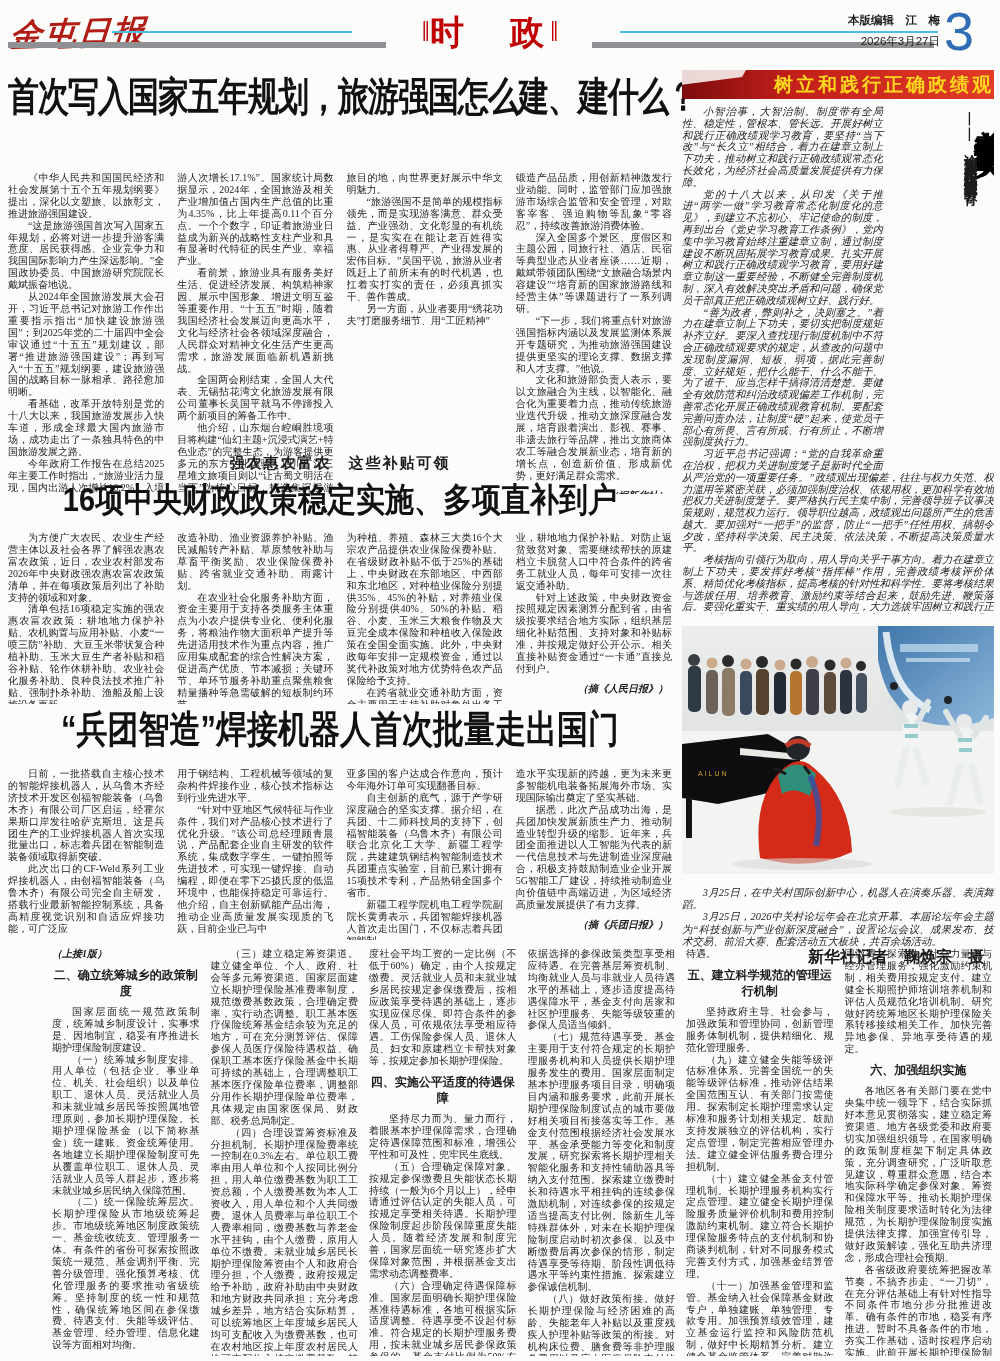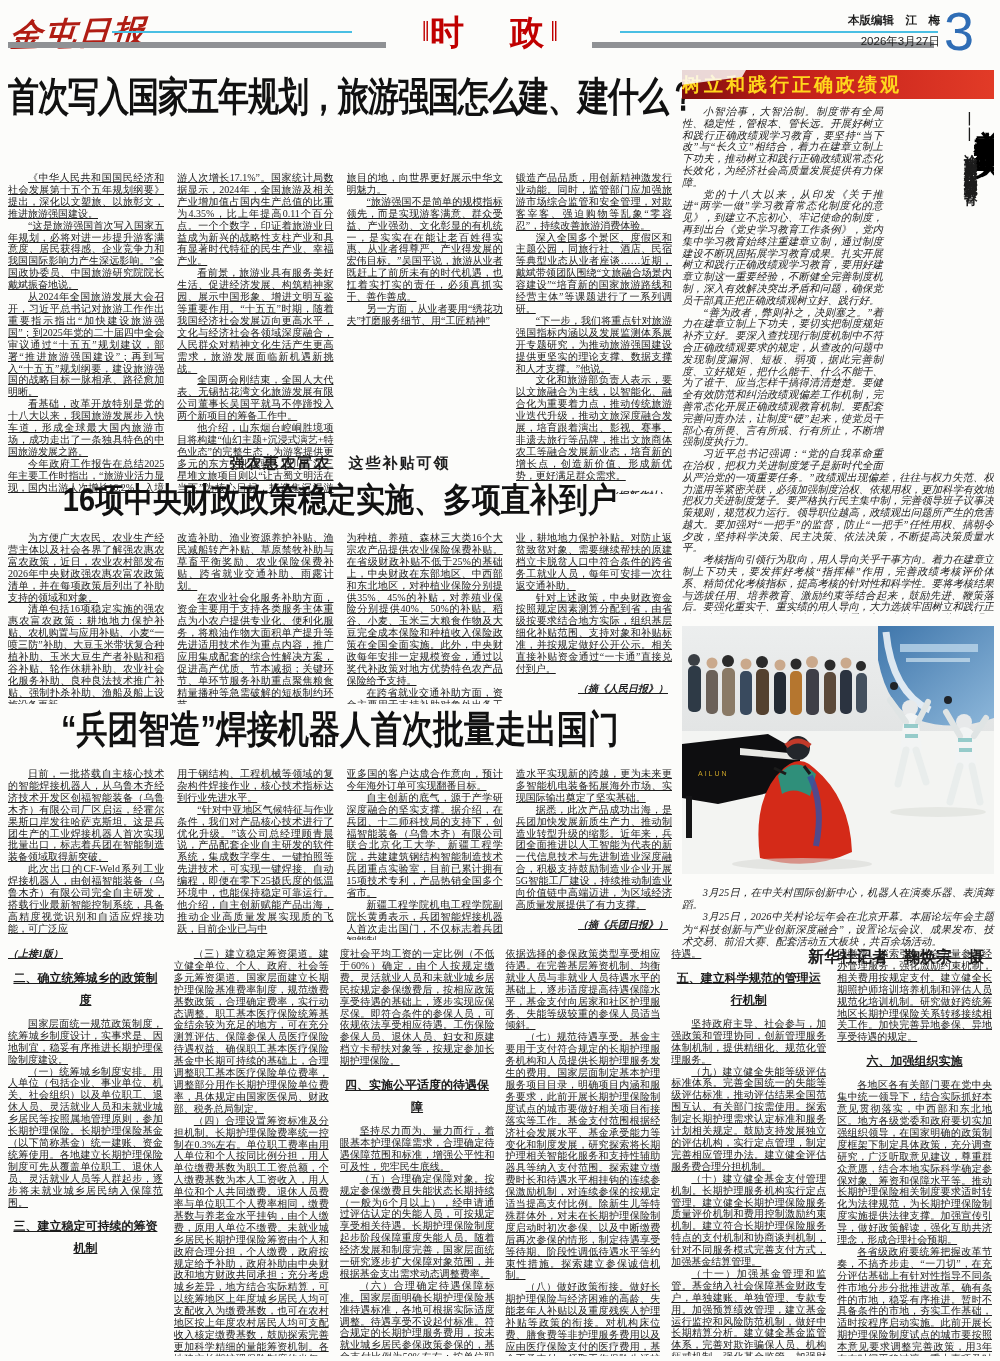--- a/index.html
+++ b/index.html
@@ -22,49 +22,49 @@
     color:#c00000; font-size:34px; font-weight:900; letter-spacing:6px;
     font-family:"Liberation Serif", serif;
   }
   .section-title .bars { font-size:30px; font-weight:400; letter-spacing:0; vertical-align:3px; }
   .edit-box { position:absolute; left:828px; top:13px; width:112px; text-align:right;
     font-family:"Liberation Sans", sans-serif; font-size:11.5px; font-weight:bold; }
   .edit-box .date { display:block; font-weight:normal; margin-top:6px; font-size:11.5px; }
   .page-no { position:absolute; left:944px; top:2px; font-size:54px; line-height:58px;
     color:#2f6db5; font-family:"Liberation Sans", sans-serif; font-weight:400; }
   
-  .cols { display:grid; gap:13px; overflow:hidden;text-decoration:underline; }
+  .cols { display:grid; gap:13px; overflow:hidden; }
   .cols-4 { grid-template-columns:repeat(4,1fr); }
   .cols-6 { grid-template-columns:repeat(6,1fr); }
   .col { overflow:hidden; font-size:10px; line-height:11.9px; text-align:justify; }
   .para { text-indent:2em; text-align:justify; }
   .cont { text-indent:0; }
   .blk-n { font-weight:bold; font-style:italic; }
   .blk-h { font-family:"Liberation Sans", sans-serif; font-weight:bold; text-align:center;
-           font-size:12px; line-height:22px; margin:7px 0; text-indent:0; }
+           font-size:12px; line-height:16px; margin:7px 0; text-indent:0; }
   .blk-b { text-align:right; font-weight:bold; font-style:italic; padding-right:4px; margin-top:8px; }
   
   .headline { font-family:"Liberation Sans", sans-serif; color:#111; }
   #art1 { position:absolute; left:8px; top:70px; width:664px; height:385px; }
   #art1 .headline { font-size:31px; font-weight:900; letter-spacing:-1px;
      transform:scaleY(1.28); transform-origin:top left; white-space:nowrap; }
   #art1 .cols { margin-top:60px; height:322px; }
   #art2 { position:absolute; left:8px; top:454px; width:664px; height:249px; }
   .kicker { text-align:center; font-family:"Liberation Sans", sans-serif;
     font-weight:bold; font-size:15px; letter-spacing:2px; }
   #art2 .headline { text-align:center; font-size:29px; font-weight:700; margin-top:5px;
      transform:scaleY(1.15); transform-origin:top center; white-space:nowrap; }
   #art2 .cols { margin-top:14px; height:172px; }
   #art3 { position:absolute; left:8px; top:704px; width:664px; height:238px; }
   #art3 .headline { text-align:center; font-size:31px; font-weight:900;
      transform:scaleY(1.22); transform-origin:top center; white-space:nowrap; }
   #art3 .cols { margin-top:22px; height:172px; }
   
   #right { position:absolute; left:682px; top:70px; width:312px; }
-  .banner { position:relative; height:29px; line-height:29px; text-align:left;
+  .banner { position:relative; height:29px; line-height:29px; text-align:right;
     background:linear-gradient(90deg,#7e0d0d,#c21f1a 35%,#e23b27);
     color:#ffd71c; font-family:"Liberation Sans", sans-serif; font-weight:bold;
     font-size:19px; letter-spacing:3px; overflow:hidden; }
   .banner::before { content:""; position:absolute; left:-8px; top:-6px; width:70px; height:18px;
     background:#fcfcfa; transform:skewX(-35deg) rotate(-8deg); opacity:.85; }
   #gov { margin-top:7px; height:508px; overflow:hidden;
     font-style:italic; font-size:10.4px; line-height:11.8px; }
   #gov .para { margin:0; }
   .v-block { float:right; width:104px; height:352px; margin-left:7px; margin-bottom:4px;
     writing-mode:vertical-rl; display:flex; flex-direction:column; align-items:flex-start; gap:6px;
@@ -73,21 +73,21 @@
     letter-spacing:2px; color:#000; }
   .v-sub  { font-family:"Liberation Sans", sans-serif; font-weight:bold; font-size:13.5px;
     letter-spacing:2px; margin-top:6px; }
   #photo { margin-top:12px; width:312px; height:248px; background:#dde0e2; overflow:hidden; }
   #photo svg { display:block; }
   #caption { margin-top:13px; font-style:italic; font-size:10.4px; line-height:12.2px; }
   #caption .credit { text-align:right; font-weight:bold; font-style:normal;
     font-family:"Liberation Sans", sans-serif; padding-right:10px; margin-top:3px; font-size:16px; }
   
   #bottom { position:absolute; left:8px; top:948px; width:984px; height:408px; }
-  #bottom .cols { gap:11px; height:408px; }
+  #bottom .cols { gap:11px; height:408px;margin-left:44px; }
 </style>
 </head>
 <body>
 
 <div id="header">
   <div class="masthead">金屯日报</div>
   <div class="cyan-line" style="left:112px;width:240px;"></div>
   <div class="gray-bar" style="left:8px;width:378px;"></div>
   <div class="section-title"><span class="bars">‖</span><span>时　政</span><span class="bars">‖</span></div>
   <div class="cyan-line" style="left:620px;width:318px;"></div>
@@ -309,20 +309,21 @@
   </div>
 </div>
 
 <div id="bottom">
   <div class="cols cols-6">
     <div class="col">
         <div class="blk-n">（上接1版）</div>
         <div class="blk-h">二、确立统筹城乡的政策制度</div>
         <p class="para">国家层面统一规范政策制度，统筹城乡制度设计，实事求是、因地制宜，稳妥有序推进长期护理保险制度建设。</p>
         <p class="para">（一）统筹城乡制度安排。用人单位（包括企业、事业单位、机关、社会组织）以及单位职工、退休人员、灵活就业人员和未就业城乡居民等按照属地管理原则，参加长期护理保险。长期护理保险基金（以下简称基金）统一建账、资金统筹使用。各地建立长期护理保险制度可先从覆盖单位职工、退休人员、灵活就业人员等人群起步，逐步将未就业城乡居民纳入保障范围。</p>
+        <p class="para">（二）统一保险统筹层次。长期护理保险从市地级统筹起步。市地级统筹地区制度政策统一、基金统收统支、管理服务一体。有条件的省份可探索按照政策统一规范、基金调剂平衡、完善分级管理、强化预算考核、优化管理服务的要求推动省级统筹。坚持制度的统一性和规范性，确保统筹地区间在参保缴费、待遇支付、失能等级评估、基金管理、经办管理、信息化建设等方面相对均衡。</p>
         <div class="blk-h">三、建立稳定可持续的筹资机制</div>
       </div>
     <div class="col">
         <p class="para">（三）建立稳定筹资渠道。建立健全单位、个人、政府、社会等多元筹资渠道。国家层面建立长期护理保险基准费率制度，规范缴费基数政策，合理确定费率，实行动态调整。职工基本医疗保险统筹基金结余较为充足的地方，可在充分测算评估、保障参保人员医疗保险待遇权益、确保职工基本医疗保险基金中长期可持续的基础上，合理调整职工基本医疗保险单位费率，调整部分用作长期护理保险单位费率，具体规定由国家医保局、财政部、税务总局制定。</p>
         <p class="para">（四）合理设置筹资标准及分担机制。长期护理保险费率统一控制在0.3%左右。单位职工费率由用人单位和个人按同比例分担，用人单位缴费基数为职工工资总额，个人缴费基数为本人工资收入，用人单位和个人共同缴费。退休人员费率与单位职工个人费率相同，缴费基数与养老金水平挂钩，由个人缴费，原用人单位不缴费。未就业城乡居民长期护理保险筹资由个人和政府合理分担，个人缴费，政府按规定给予补助，政府补助由中央财政和地方财政共同承担；充分考虑城乡差异，地方结合实际精算，可以统筹地区上年度城乡居民人均可支配收入为缴费基数，也可在农村地区按上年度农村居民人均可支配收入核定缴费基数，鼓励探索完善更加科学精细的量能筹资机制。各地建立长期护理保险制度的当年，未就业城乡居民费率减半从0.15%左右起步，用5年左右时间逐步过渡到0.3%左右，有条件的地方也可从0.3%左右起步。鼓励灵活就业人员按单位职工费率标准参保，缴费基数可按统筹地区上年</p>
       </div>
     <div class="col">
         <p class="para cont">度社会平均工资的一定比例（不低于60%）确定，由个人按规定缴费。灵活就业人员和未就业城乡居民按规定参保缴费后，按相应政策享受待遇的基础上，逐步实现应保尽保。即符合条件的参保人员，可依规依法享受相应待遇。工伤保险参保人员、退休人员、妇女和原建档立卡帮扶对象等，按规定参加长期护理保险。</p>
         <div class="blk-h">四、实施公平适度的待遇保障</div>
         <p class="para">坚持尽力而为、量力而行，着眼基本护理保障需求，合理确定待遇保障范围和标准，增强公平性和可及性，兜牢民生底线。</p>
@@ -338,17 +339,17 @@
         <p class="para cont">待遇。</p>
         <div class="blk-h">五、建立科学规范的管理运行机制</div>
         <p class="para">坚持政府主导、社会参与，加强政策和管理协同，创新管理服务体制机制，提供精细化、规范化管理服务。</p>
         <p class="para">（九）建立健全失能等级评估标准体系。完善全国统一的失能等级评估标准，推动评估结果全国范围互认、有关部门按需使用。探索制定长期护理需求认定标准和服务计划相关规定。鼓励支持发展独立的评估机构，实行定点管理，制定完善相应管理办法。建立健全评估服务费合理分担机制。</p>
         <p class="para">（十）建立健全基金支付管理机制。长期护理服务机构实行定点管理。建立健全长期护理保险服务质量评价机制和费用控制激励约束机制。建立符合长期护理保险服务特点的支付机制和协商谈判机制，针对不同服务模式完善支付方式，加强基金结算管理。</p>
         <p class="para">（十一）加强基金管理和监管。基金纳入社会保障基金财政专户，单独建账、单独管理、专款专用。加强预算绩效管理，建立基金运行监控和风险防范机制，做好中长期精算分析。建立健全基金监管体系，完善对欺诈骗保人员、机构惩戒机制，强化基金监管，加强财会监督和审计监督，严肃财经纪律，确保基金安全。</p>
       </div>
     <div class="col">
         <p class="para cont">同缴费。探索引入社会力量参与经办管理服务，强化激励约束机制，相关费用按规定支付。建立健全长期照护师培训培养机制和评估人员规范化培训机制。研究做好跨统筹地区长期护理保险关系转移接续相关工作。加快完善异地参保、异地享受待遇的规定。</p>
         <div class="blk-h">六、加强组织实施</div>
-        <p class="para">各地区各有关部门要在党中央集中统一领导下，结合实际抓好本意见贯彻落实，中西部和东北地区。地方各级党委和政府要切实加强组织领导，在国家明确的政策制度框架下制定具体政策，充分调查研究，广泛听取意见建议，尊重群众意愿，结合本地实际科学确定参保对象、筹资和保障水平等。推动长期护理保险相关制度要求适时转化为法律规范，为长期护理保险制度实施提供法律支撑。加强宣传引导，做好政策解读，强化互助共济理念，形成合理社会预期。</p>
+        <p class="para">各地区各有关部门要在党中央集中统一领导下，结合实际抓好本意见贯彻落实，建立稳定筹资渠道。地方各级党委和政府要切实加强组织领导，在国家明确的政策制度框架下制定具体政策，充分调查研究，广泛听取意见建议，尊重群众意愿，结合本地实际科学确定参保对象、筹资和保障水平等。推动长期护理保险相关制度要求适时转化为法律规范，为长期护理保险制度实施提供法律支撑。加强宣传引导，做好政策解读，强化互助共济理念，形成合理社会预期。</p>
         <p class="para">各省级政府要统筹把握改革节奏，不搞齐步走、“一刀切”，在充分评估基础上有针对性指导不同条件市地分步分批推进改革。确有条件的市地，稳妥有序推进。暂时不具备条件的市地，夯实工作基础，适时按程序启动实施。此前开展长期护理保险制度试点的城市要按照本意见要求调整完善政策，用3年左右时间平稳过渡。重大事项及时按程序向党中央、国务院请示报告。</p>
       </div>
   </div>
 </div>
 
 </body></html>

